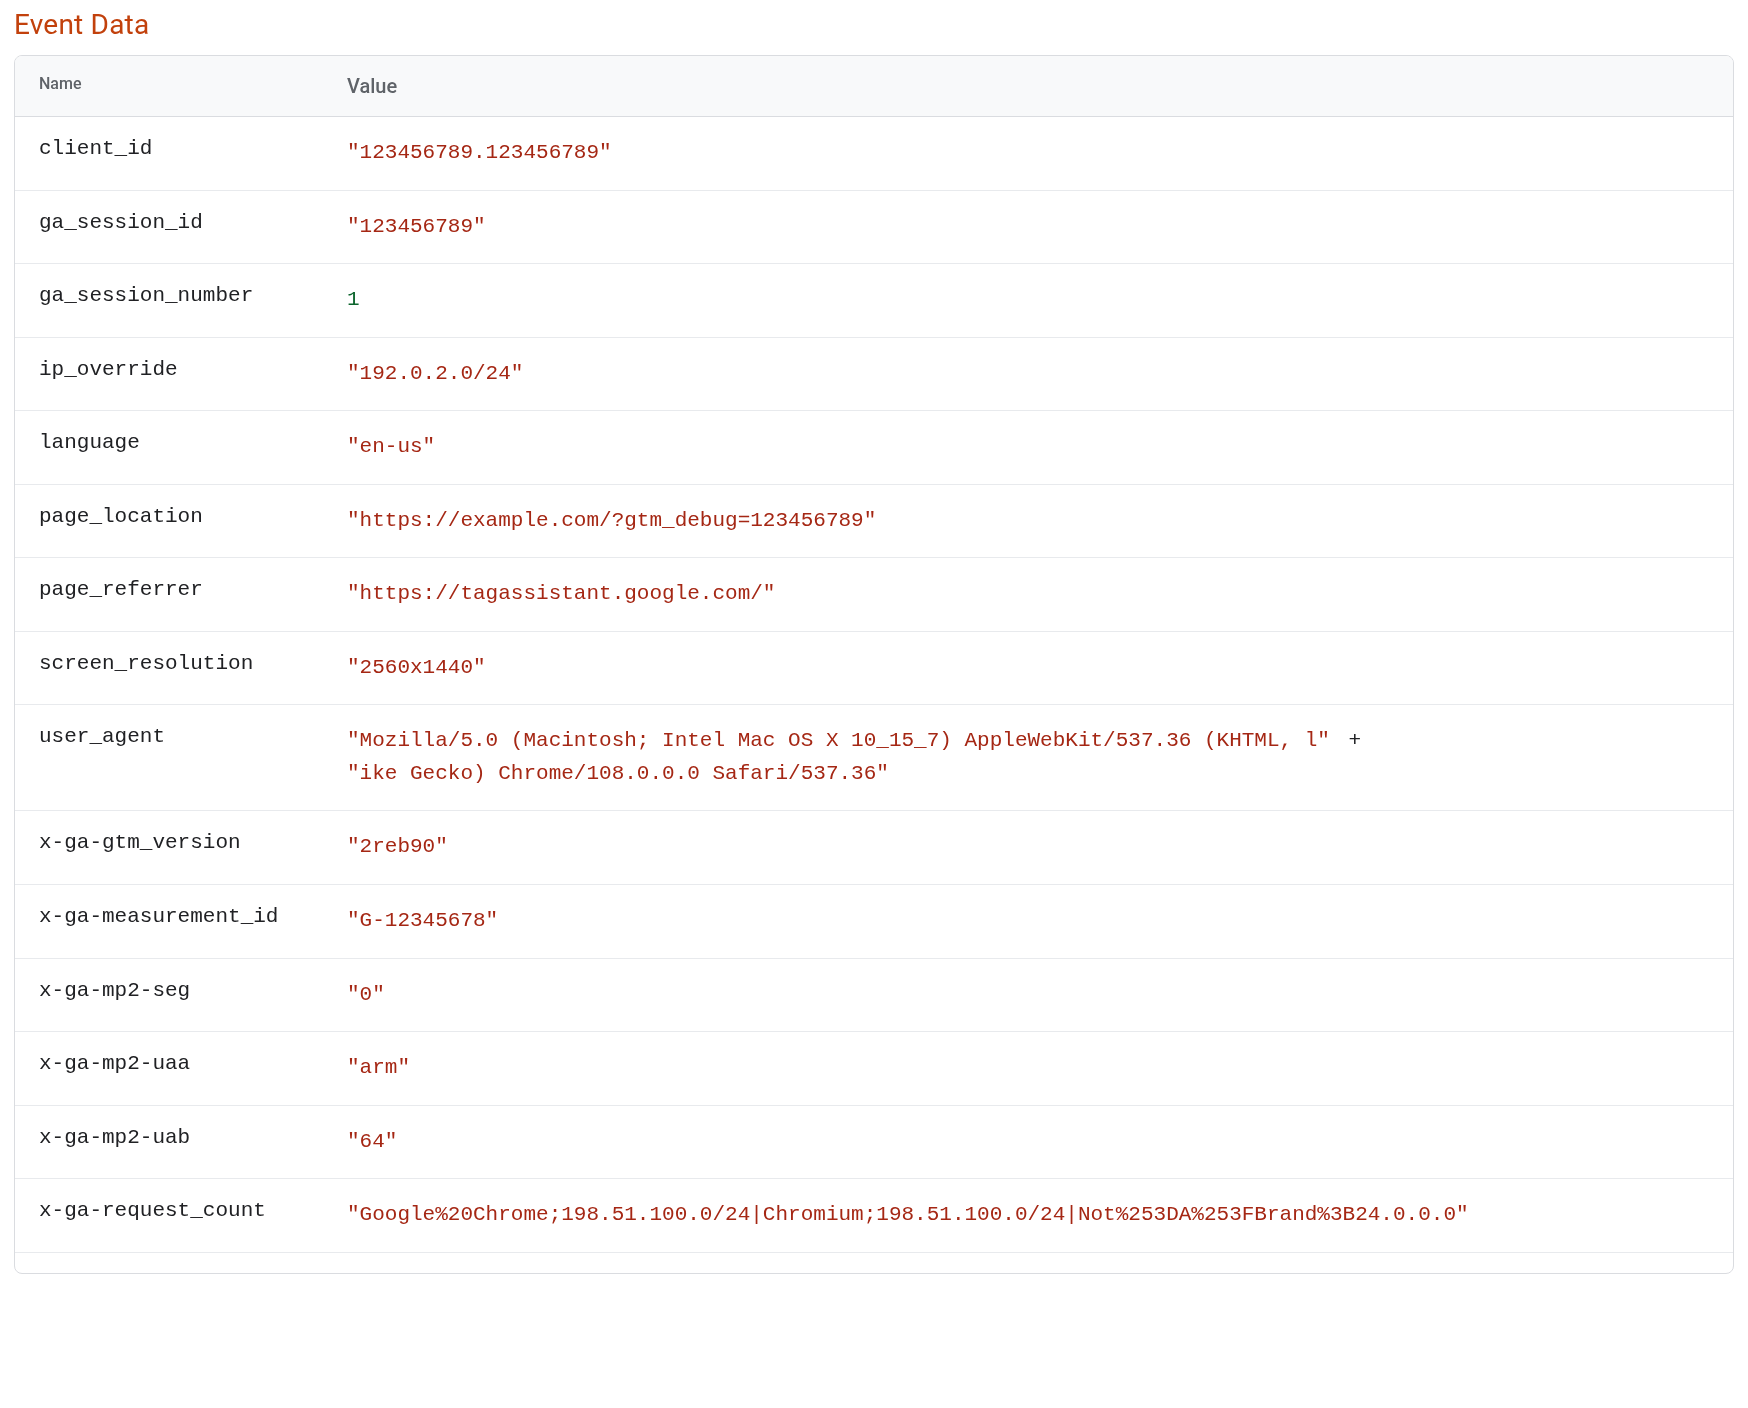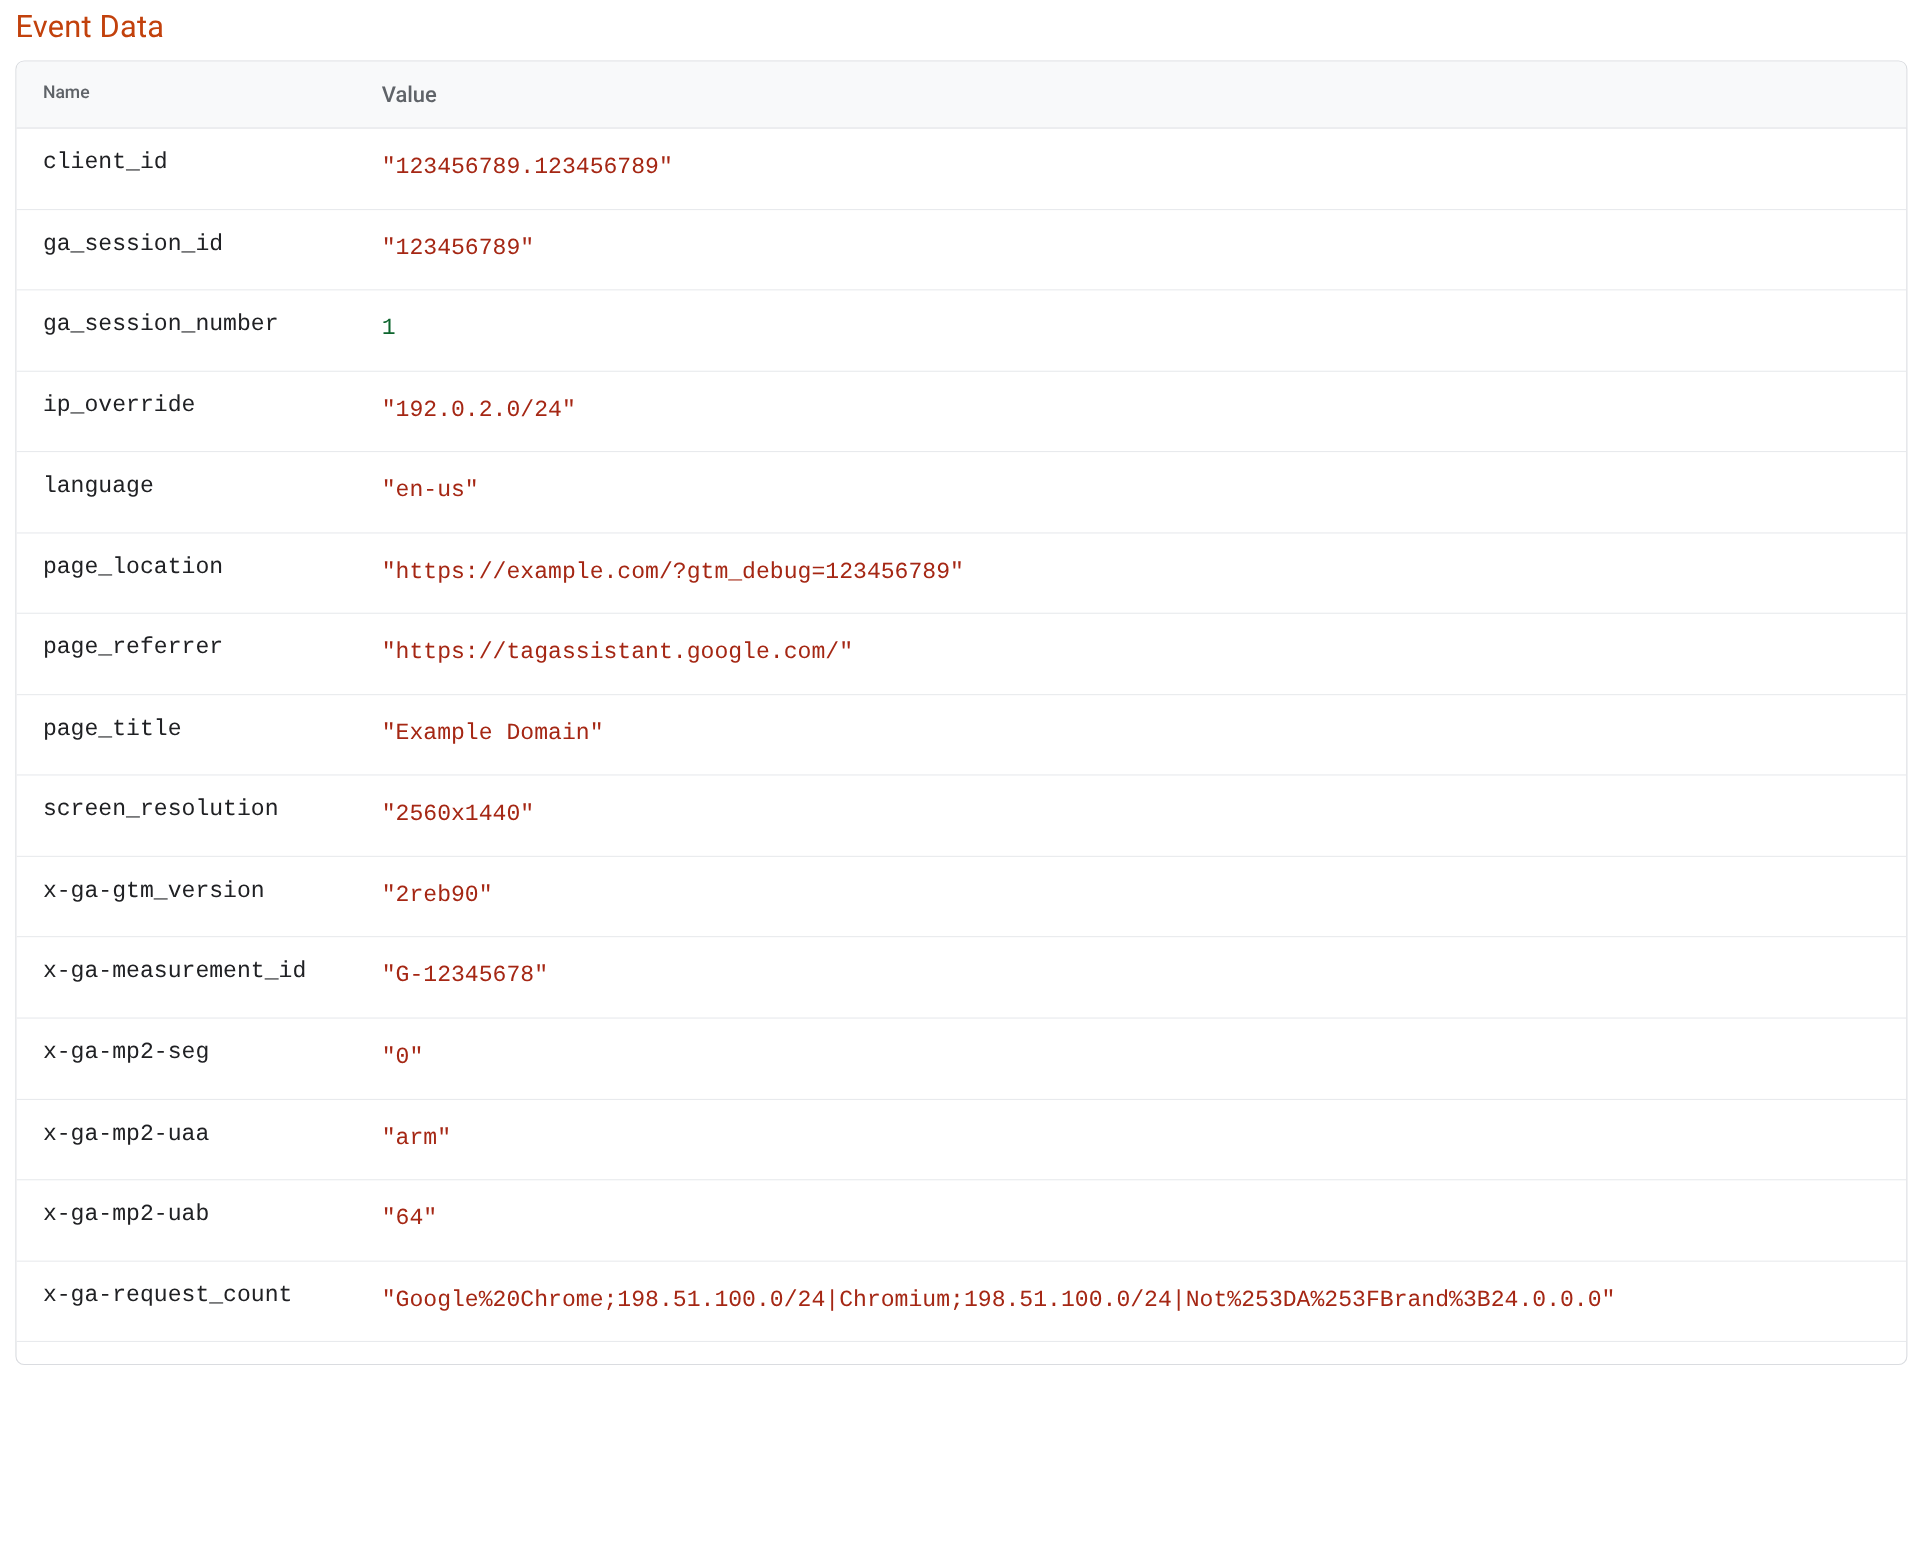--- a/index.html
+++ b/index.html
@@ -135,26 +135,26 @@
       </div>
       <div class="table-row">
         <div class="cell-name">page_location</div>
         <div class="cell-value"><span class="str">"https://example.com/?gtm_debug=123456789"</span></div>
       </div>
       <div class="table-row">
         <div class="cell-name">page_referrer</div>
         <div class="cell-value"><span class="str">"https://tagassistant.google.com/"</span></div>
       </div>
       <div class="table-row">
-        <div class="cell-name">page_title</div>
-        <div class="cell-value"><span class="str">"Example Domain"</span></div>
+        <div class="cell-name">screen_resolution</div>
+        <div class="cell-value"><span class="str">"2560x1440"</span></div>
       </div>
       <div class="table-row">
-        <div class="cell-name">screen_resolution</div>
-        <div class="cell-value"><span class="str">"2560x1440"</span></div>
+        <div class="cell-name">user_agent</div>
+        <div class="cell-value"><span class="str">"Mozilla/5.0 (Macintosh; Intel Mac OS X 10_15_7) AppleWebKit/537.36 (KHTML, l"</span><span class="plus"> + </span><br><span class="str">"ike Gecko) Chrome/108.0.0.0 Safari/537.36"</span></div>
       </div>
       <div class="table-row">
         <div class="cell-name">x-ga-gtm_version</div>
         <div class="cell-value"><span class="str">"2reb90"</span></div>
       </div>
       <div class="table-row">
         <div class="cell-name">x-ga-measurement_id</div>
         <div class="cell-value"><span class="str">"G-12345678"</span></div>
       </div>
       <div class="table-row">

